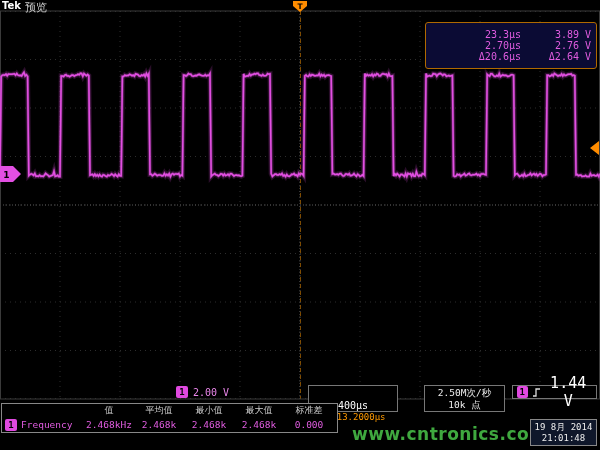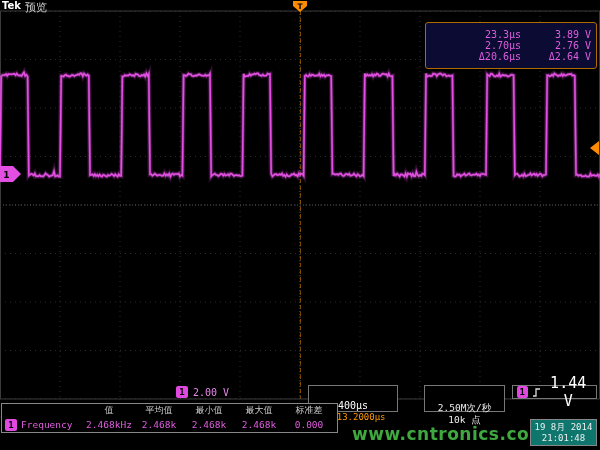--- a/index.html
+++ b/index.html
@@ -17,33 +17,33 @@
   .cursor-row .t{width:82px;text-align:right;}
   .cursor-row .v{width:70px;text-align:right;}
   .badge{display:inline-block;background:#e049e0;color:#000;width:12px;height:12px;
          line-height:12px;text-align:center;font-size:9px;font-weight:bold;border-radius:2px;}
   .ch-scale{left:176px;top:386px;display:flex;align-items:center;gap:5px;
             font-size:10px;color:#ea86ea;}
   .box{background:#000;border:1px solid #777;color:#eee;font-size:9.5px;text-align:center;}
   .timebase{left:308px;top:385px;width:90px;height:27px;padding-top:14px;}
   .timebase .l1{color:#fff;font-size:10px;line-height:12px;}
   .timebase .l2{color:#ff9a00;font-size:9px;line-height:11px;}
-  .acq{left:424px;top:385px;width:81px;height:27px;padding-top:16px;}
+  .acq{left:424px;top:385px;width:81px;height:27px;padding-top:1px;}
   .acq div{line-height:12px;}
   .trig{left:512px;top:385px;width:85px;height:14px;display:flex;align-items:center;
         gap:4px;padding:0 4px;}
   .trig .lvl{color:#fff;font-size:15px;}
   .meas{left:1px;top:403px;width:337px;height:30px;border:1px solid #888;background:#000;}
   .meas-head{display:flex;padding-left:82px;height:13px;align-items:center;}
   .meas-head span{width:50px;text-align:center;color:#ccc;font-size:9px;}
   .meas-row{display:flex;align-items:center;height:15px;color:#e05ce0;font-size:9.5px;}
   .meas-row .badge{margin-left:3px;}
   .meas-row .mname{width:63px;margin-left:4px;}
   .meas-row span.cell{width:50px;text-align:center;}
-  .datetime{left:530px;top:419px;width:67px;height:27px;border:1px solid #888;background:#0f766e;
+  .datetime{left:530px;top:419px;width:67px;height:27px;border:1px solid #888;background:#0f172a;
             color:#eee;font-size:9px;display:flex;flex-direction:column;justify-content:center;
             text-align:center;z-index:4;line-height:11px;}
   .watermark{left:352px;top:424px;color:#3fa83f;font-size:17px;font-weight:bold;
              font-family:"DejaVu Sans","Liberation Sans",sans-serif;letter-spacing:.5px;z-index:2;}
 </style>
 </head>
 <body>
 
 <div class="scope">
 

